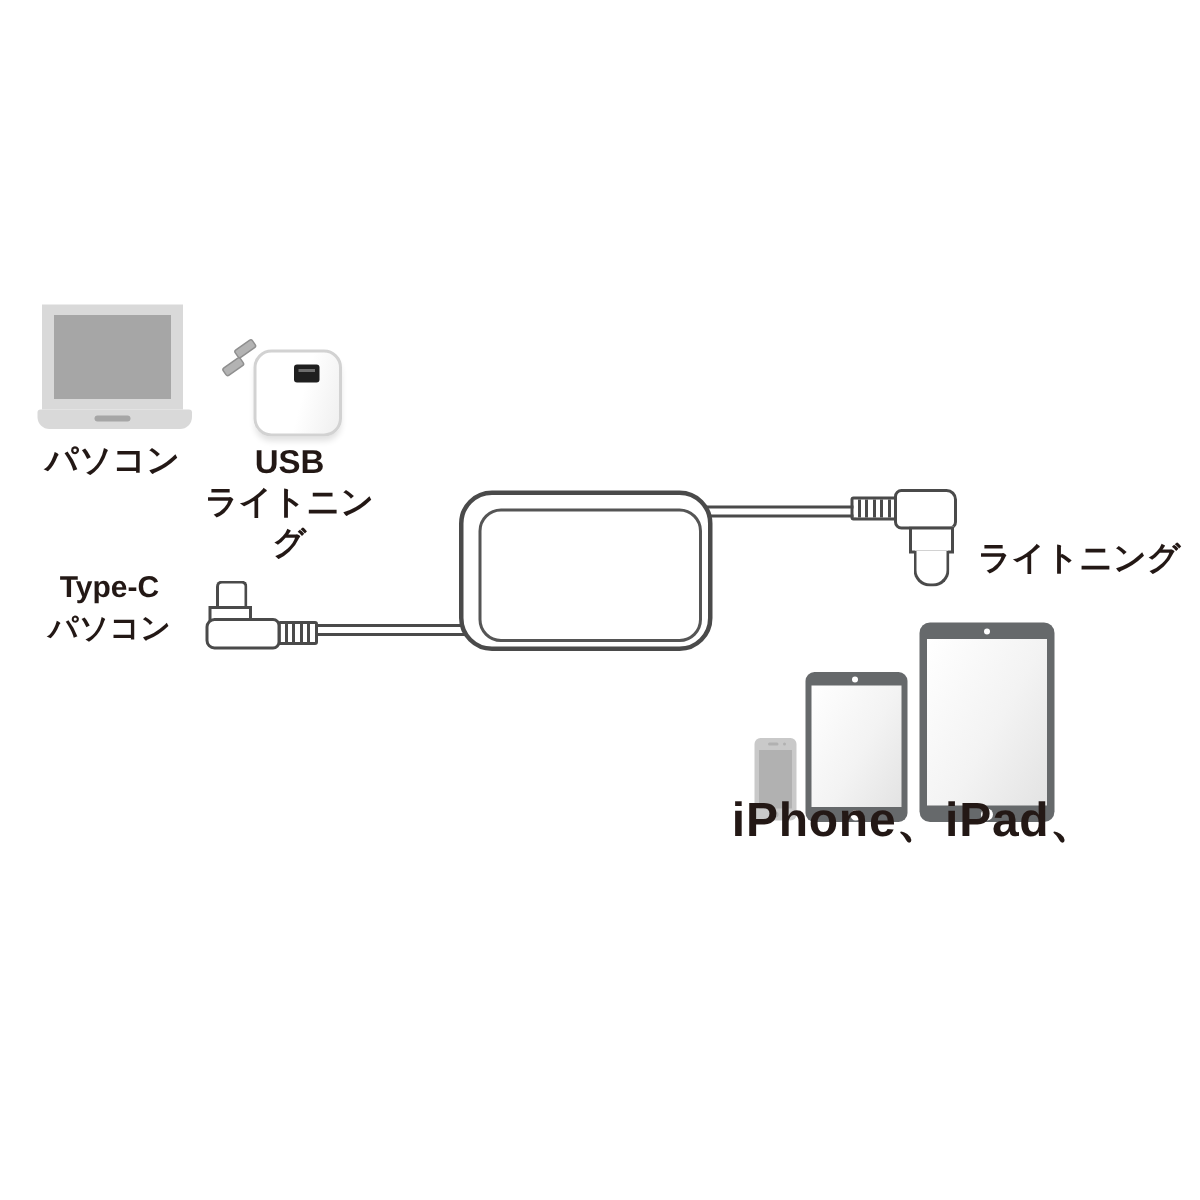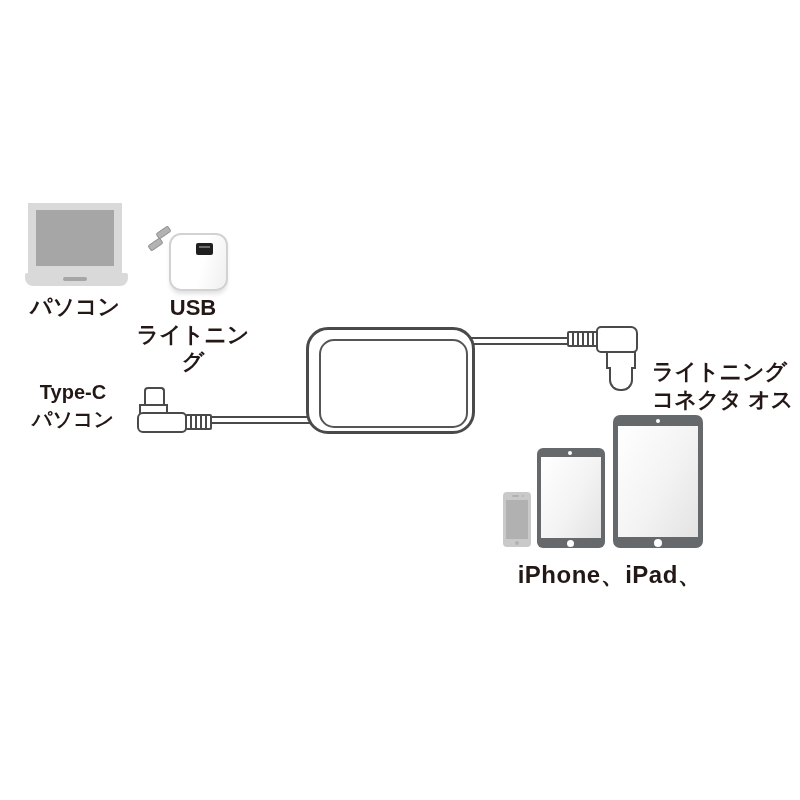--- a/index.html
+++ b/index.html
@@ -65,21 +65,21 @@
   .ipad-mini .screen{left:4px;top:9px;width:60px;height:81px;background:linear-gradient(120deg,#ffffff 0%,#f3f3f3 55%,#e3e3e3 100%);}
   .ipad-mini .cam{left:31px;top:3px;width:4px;height:4px;background:#ffffff;border-radius:50%;}
   .ipad-mini .home{left:30px;top:92px;width:7px;height:7px;background:#ffffff;border-radius:50%;}
 
   .iphone{left:503px;top:492px;width:28px;height:55px;background:#c9c9c9;border-radius:4px;}
   .iphone .screen{left:3px;top:8px;width:22px;height:39px;background:#b1b1b1;}
   .iphone .speaker{left:9px;top:3px;width:7px;height:2px;background:#b1b1b1;border-radius:1px;}
   .iphone .cam{left:19px;top:3px;width:2px;height:2px;background:#b1b1b1;border-radius:50%;}
   .iphone .home{left:12px;top:49px;width:4px;height:4px;background:#b1b1b1;border-radius:50%;}
 
-  .label-devices{left:484px;top:560px;width:252px;font-size:24px;line-height:29px;letter-spacing:0.5px;}
+  .label-devices{left:484px;top:532px;width:252px;font-size:32px;line-height:29px;letter-spacing:0.5px;}
 </style>
 </head>
 <body>
 
 <div class="canvas">
 
   <div>
     <div class="abs laptop-screen-outer"></div>
     <div class="abs laptop-screen-inner"></div>
     <div class="abs laptop-base"></div>
@@ -117,21 +117,20 @@
   </div>
 
   <div>
     <div class="abs ribs lt-ribs"></div>
     <div class="abs ln lt-body"></div>
     <div class="abs ln lt-neck"></div>
     <div class="abs ln lt-tip"></div>
   </div>
   <div class="abs label label-lightning">
     <div>ライトニング</div>
-    <div>コネクタ オス</div>
   </div>
 
   <div class="abs iphone">
     <div class="abs speaker"></div>
     <div class="abs cam"></div>
     <div class="abs screen"></div>
     <div class="abs home"></div>
   </div>
   <div class="abs ipad-mini">
     <div class="abs cam"></div>

